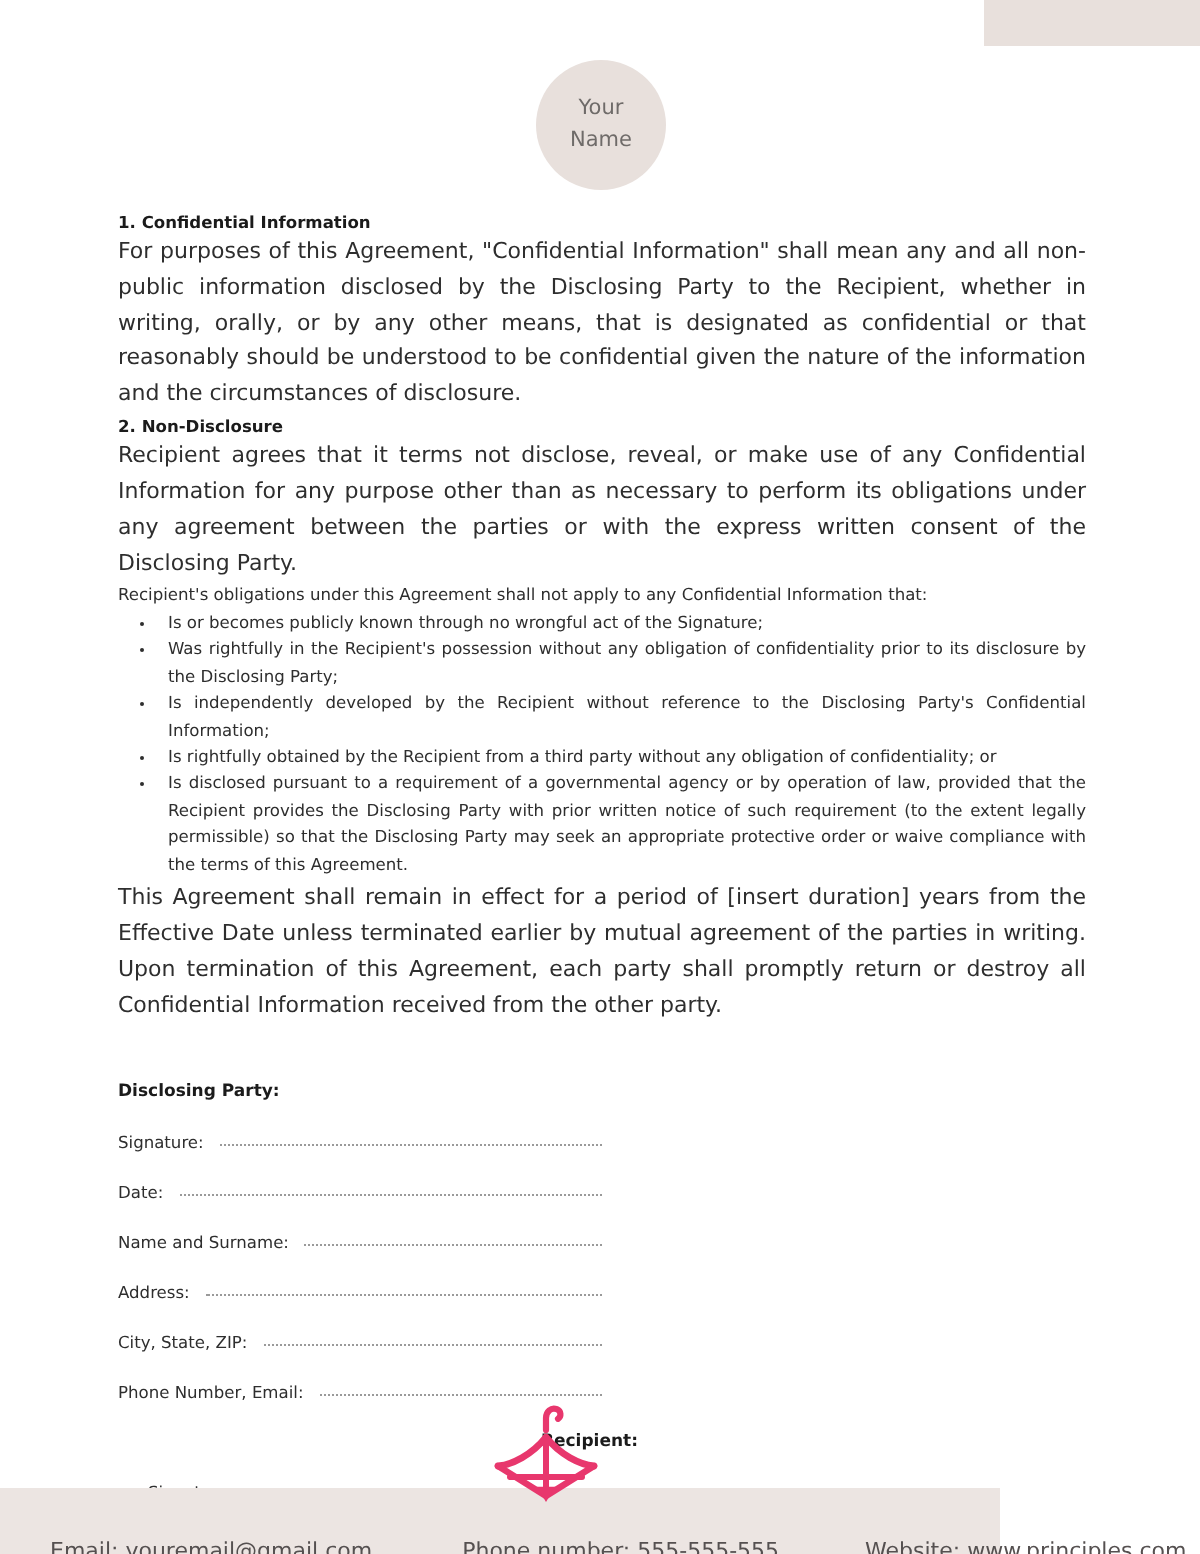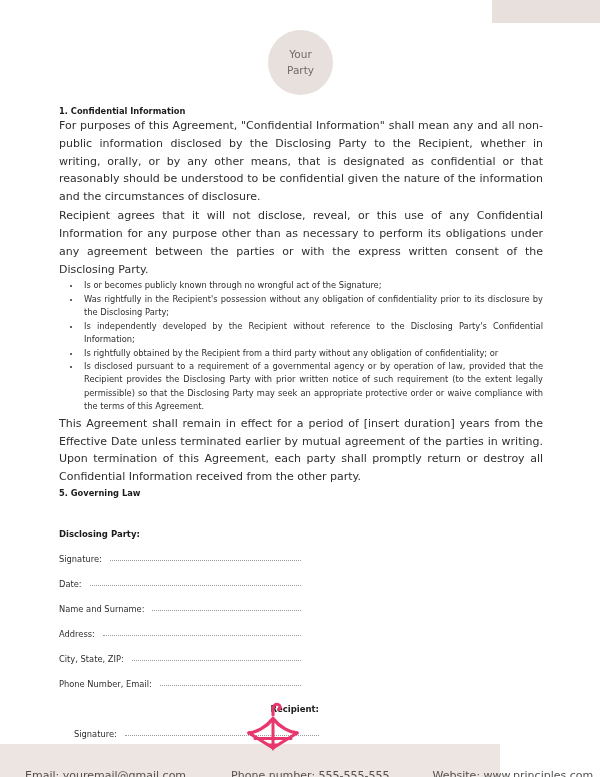--- a/index.html
+++ b/index.html
@@ -182,42 +182,43 @@
   .footer-item.f2 { margin-left: 45px; }
   .footer-item.f3 { margin-left: 43px; }
 </style>
 </head>
 <body>
 
 <div class="corner-block"></div>
 
 <div class="logo-circle">
   <span>Your</span>
-  <span>Party</span>
+  <span>Name</span>
 </div>
 
 <div class="page">
 
 
   <div class="sec-head">1. Confidential Information</div>
   <p class="sec-body">For purposes of this Agreement, "Confidential Information" shall mean any and all non-public information disclosed by the Disclosing Party to the Recipient, whether in writing, orally, or by any other means, that is designated as confidential or that reasonably should be understood to be confidential given the nature of the information and the circumstances of disclosure.</p>
 
-  <p class="sec-body">Recipient agrees that it will not disclose, reveal, or this use of any Confidential Information for any purpose other than as necessary to perform its obligations under any agreement between the parties or with the express written consent of the Disclosing Party.</p>
-
+  <div class="sec-head">2. Non-Disclosure</div>
+  <p class="sec-body">Recipient agrees that it terms not disclose, reveal, or make use of any Confidential Information for any purpose other than as necessary to perform its obligations under any agreement between the parties or with the express written consent of the Disclosing Party.</p>
+
+  <p class="sec-lead">Recipient's obligations under this Agreement shall not apply to any Confidential Information that:</p>
   <ul class="exceptions">
     <li>Is or becomes publicly known through no wrongful act of the Signature;</li>
     <li>Was rightfully in the Recipient's possession without any obligation of confidentiality prior to its disclosure by the Disclosing Party;</li>
     <li>Is independently developed by the Recipient without reference to the Disclosing Party's Confidential Information;</li>
     <li>Is rightfully obtained by the Recipient from a third party without any obligation of confidentiality; or</li>
     <li>Is disclosed pursuant to a requirement of a governmental agency or by operation of law, provided that the Recipient provides the Disclosing Party with prior written notice of such requirement (to the extent legally permissible) so that the Disclosing Party may seek an appropriate protective order or waive compliance with the terms of this Agreement.</li>
   </ul>
 
   <p class="sec-body">This Agreement shall remain in effect for a period of [insert duration] years from the Effective Date unless terminated earlier by mutual agreement of the parties in writing. Upon termination of this Agreement, each party shall promptly return or destroy all Confidential Information received from the other party.</p>
 
-  <div class="sec-head">5. Governing Law</div>
 
   <div class="sig-area">
 
     <div class="sig-col left">
       <div class="sig-col-title">Disclosing Party:</div>
 
       <div class="sig-row">
         <span class="sig-label">Signature:</span>
         <span class="sig-line"></span>
       </div>

